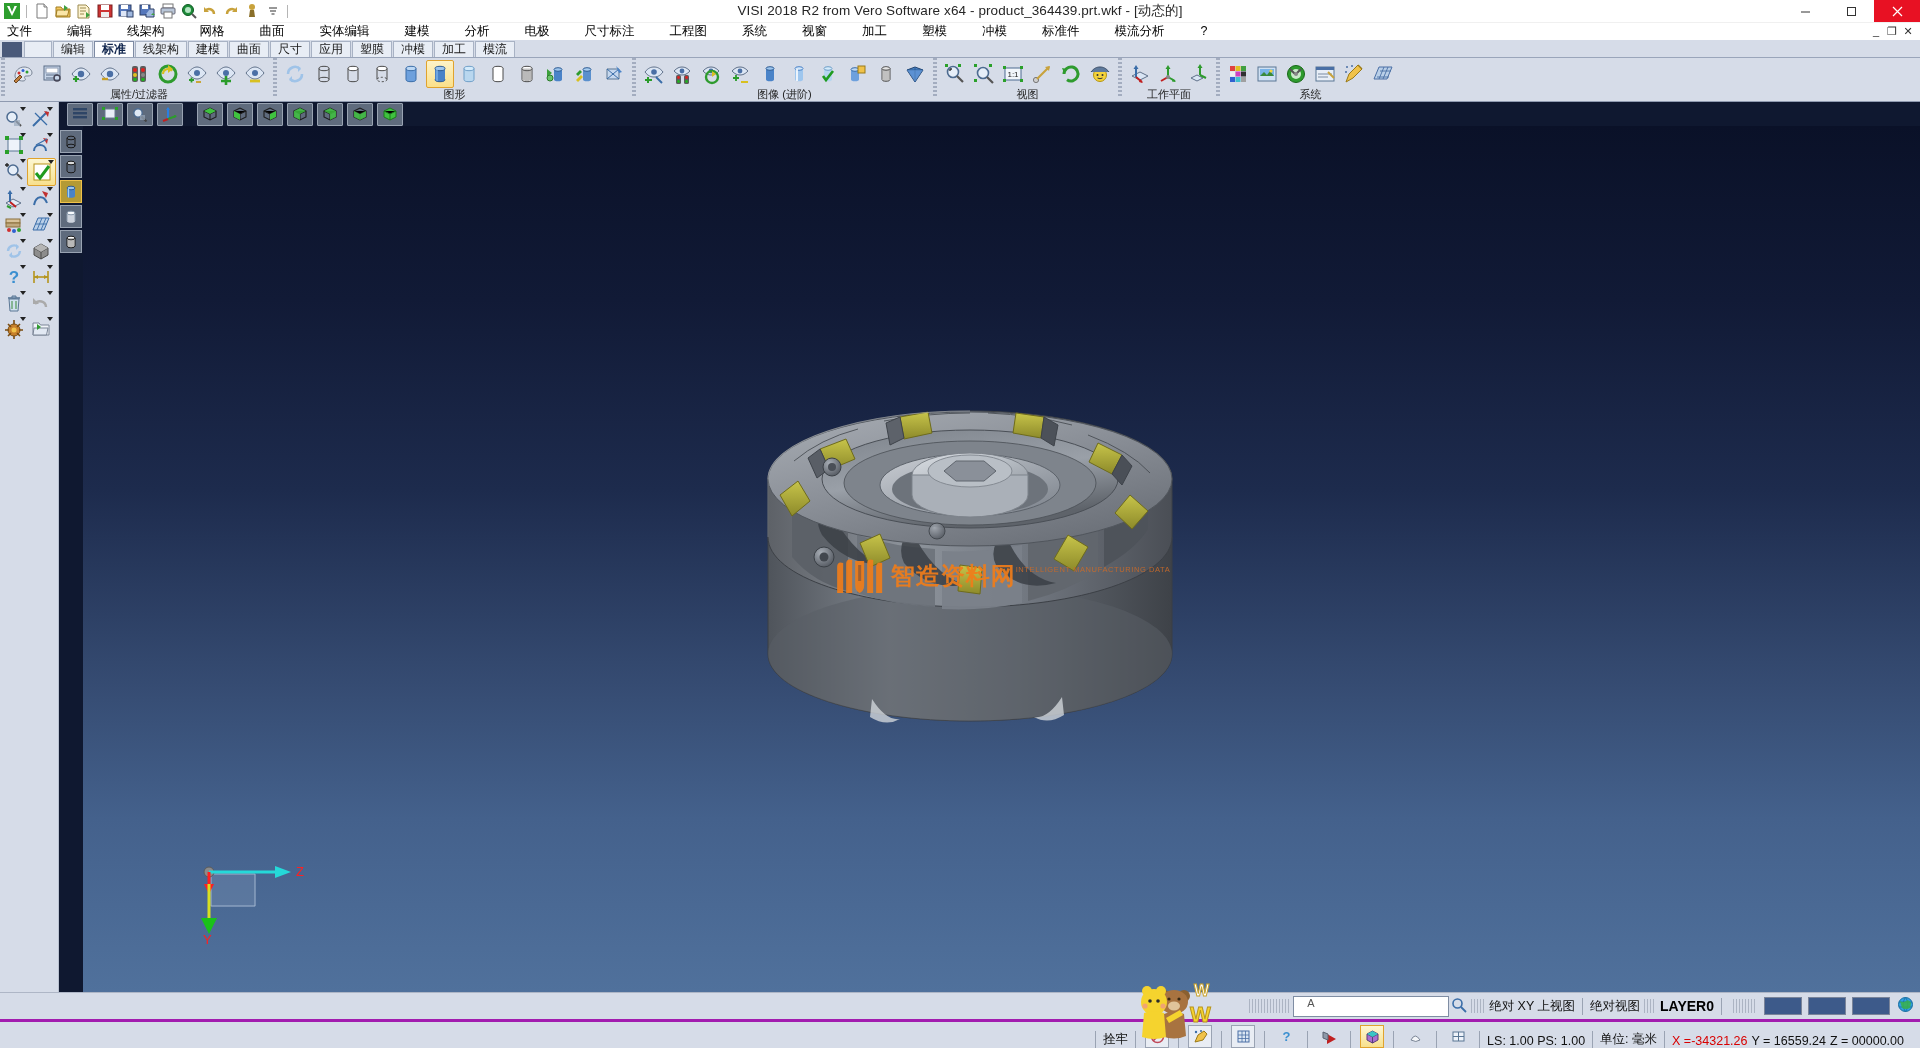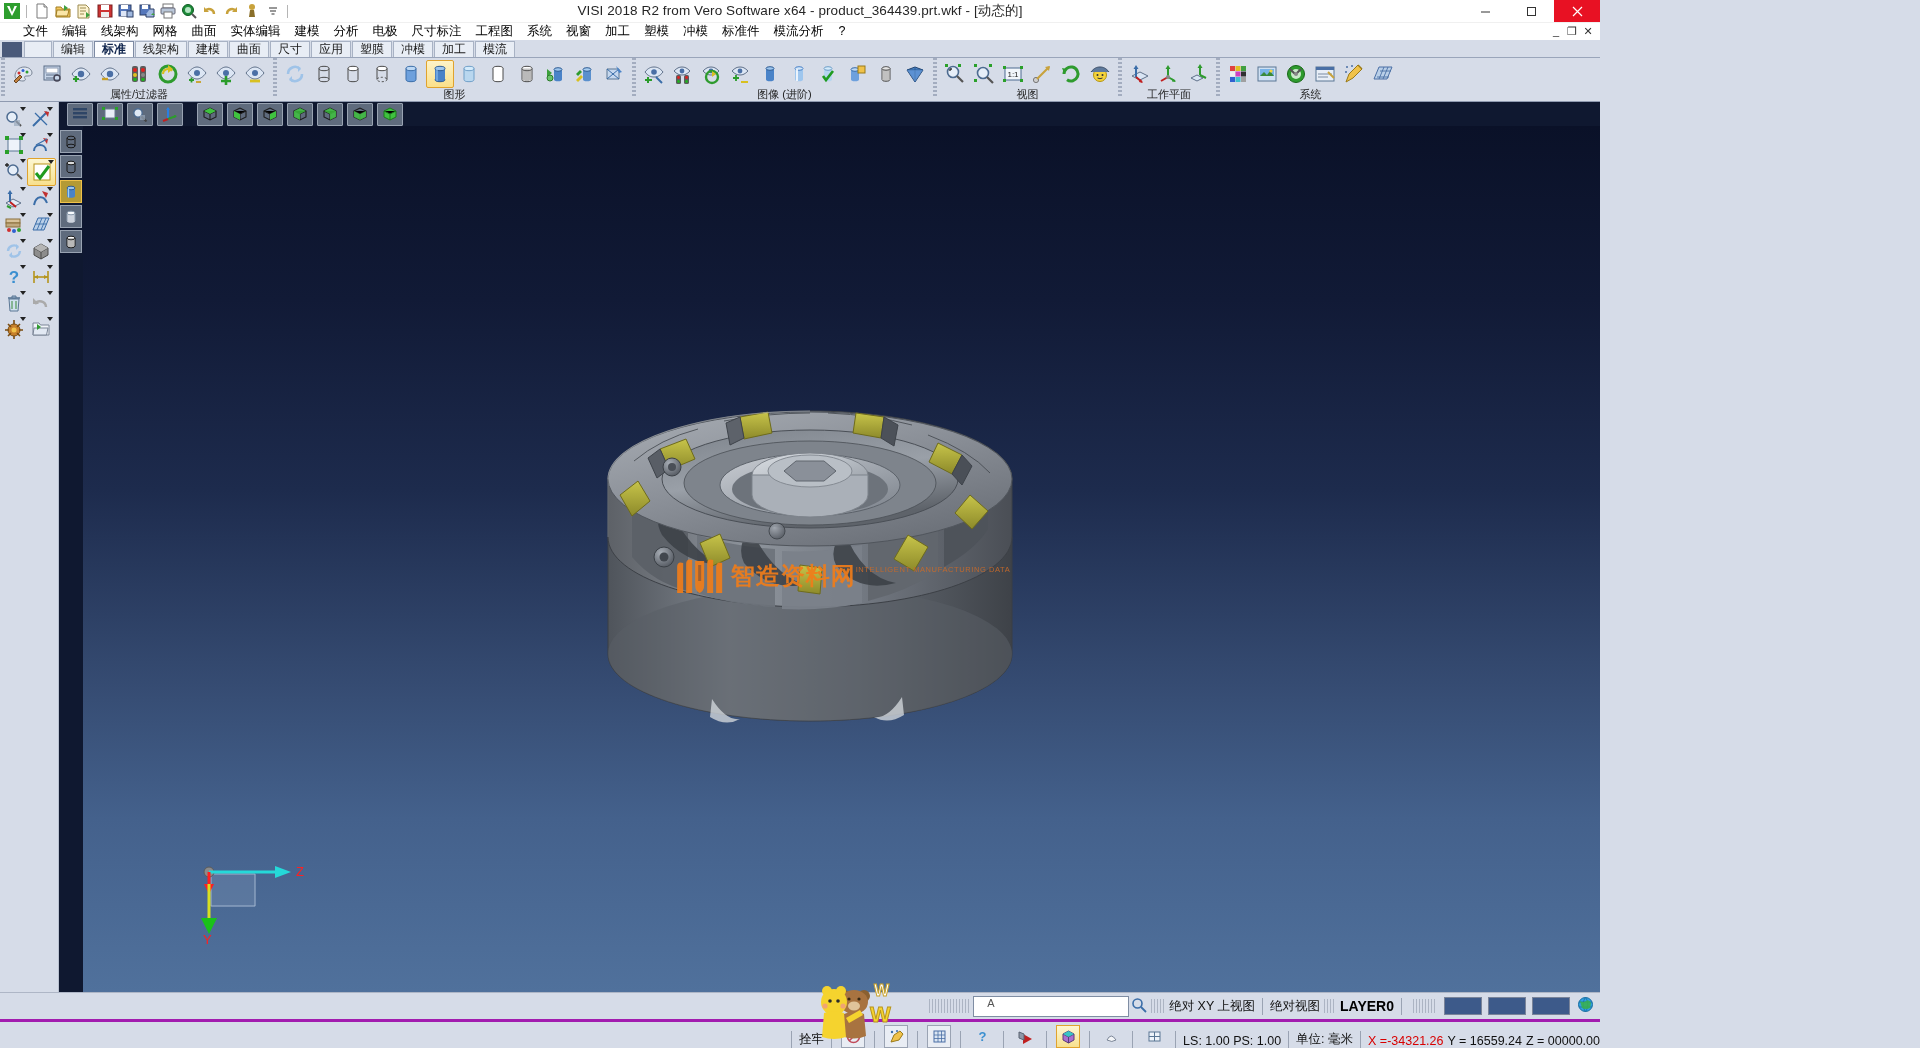--- a/index.html
+++ b/index.html
@@ -2,32 +2,32 @@
 <html><head>
 <meta charset="utf-8">
 <style>
   html,body{margin:0;padding:0;}
   body{
     width:1920px;height:1048px;overflow:hidden;
     font-family:"Liberation Sans","DejaVu Sans",sans-serif;
     font-size:13px;color:#000;background:#d6dce8;
     -webkit-font-smoothing:antialiased;
   }
-  .app{position:relative;width:1600px;height:1048px;display:flex;flex-direction:column;}
+  .app{position:relative;width:1920px;height:1048px;display:flex;flex-direction:column;}
 
   
   .titlebar{height:22px;background:#ffffff;display:flex;align-items:center;position:relative;flex:0 0 22px;border-bottom:1px solid #f0f0f0;}
   .title-text{position:absolute;left:0;right:0;text-align:center;font-size:13.5px;color:#262626;letter-spacing:.1px;}
   .win-btns{margin-left:auto;display:flex;height:22px;z-index:5;}
   .win-btn{width:46px;height:22px;display:flex;align-items:center;justify-content:center;font-size:13px;color:#333;}
   .win-btn.close{color:#fff;background:#e81123;}
   .win-btn svg{display:block;}
 
   
-  .menubar{height:17px;background:#ffffff;display:flex;align-items:center;padding-left:16px;flex:0 0 17px;position:relative;}
+  .menubar{height:17px;background:#ffffff;display:flex;align-items:center;padding-left:0;flex:0 0 17px;position:relative;gap:21px;}
   .menu-item{font-size:12.5px;color:#000;padding:0 7px;line-height:17px;white-space:nowrap;}
   .menu-q{padding:0 8px;}
   .win-sub{margin-left:auto;display:flex;padding-right:4px;}
   .win-sub span{width:16px;text-align:center;font-size:11px;color:#333;line-height:17px;}
 
   
   .qat{position:absolute;left:2px;top:2px;display:flex;align-items:center;gap:2px;z-index:6;height:18px;}
   .qat .ic{width:19px;height:18px;display:flex;align-items:center;justify-content:center;}
   .qat .sep{width:1px;height:13px;background:#b5b5b5;margin:0 3px;}
 
@@ -1238,21 +1238,21 @@
           <path d="M2 7.5h11M7.5 3v9" stroke="#5a7694"></path>
         </svg>
     </span>
     <span class="sb-sep"></span>
     <span class="sb-txt">LS: 1.00 PS: 1.00</span>
     <span class="sb-sep"></span>
     <span class="sb-txt">单位: 毫米</span>
     <span class="sb-sep"></span>
     <span class="sb-txt sb-red">X =-34321.26</span>
     <span class="sb-txt" style="margin:0 4px">Y = 16559.24</span>
-    <span class="sb-txt" style="margin-right:0">Z = 00000.00</span>
+    <span class="sb-txt" style="margin-right:16px">Z = 00000.00</span>
   </div>
 
   <div class="mascot">
     <svg width="100" height="64" viewBox="0 0 100 64">
 
       <circle cx="34" cy="16" r="6" fill="#8a6030"></circle>
       <circle cx="54" cy="16" r="6" fill="#8a6030"></circle>
       <ellipse cx="44" cy="22" rx="14" ry="12" fill="#a87340"></ellipse>
       <ellipse cx="44" cy="26" rx="6" ry="4.5" fill="#e0c49a"></ellipse>
       <circle cx="39" cy="19" r="1.6" fill="#3a2a14"></circle>

